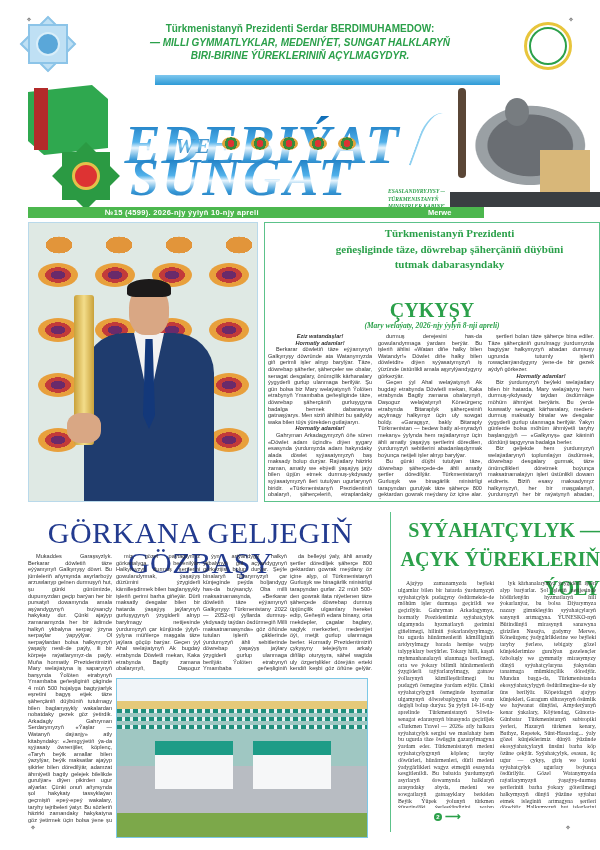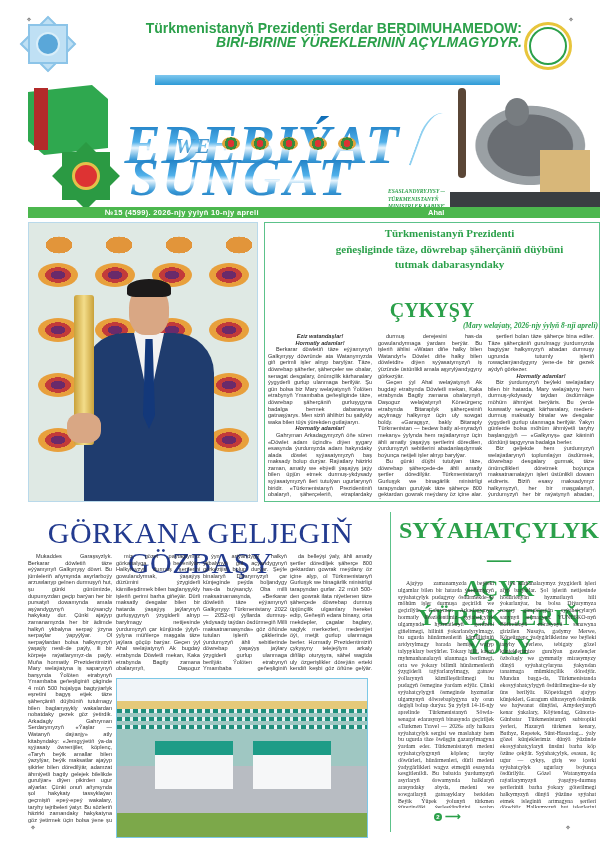--- a/index.html
+++ b/index.html
@@ -1,21 +1,21 @@
 <!DOCTYPE html>
 <html><head>
 <meta charset="utf-8">
 <style>
   * { box-sizing: border-box; margin: 0; padding: 0; }
   body { width: 600px; height: 850px; background: #fff; font-family: "Liberation Sans", sans-serif; position: relative; overflow: hidden; color: #222; }
   .abs { position: absolute; }
   .reg { position: absolute; width: 8px; height: 8px; font-size: 8px; line-height: 8px; color: #444; text-align: center; }
 
   
-  .motto { left: 78px; top: 22px; width: 444px; text-align: right; color: #2ba04a; font-family: "Liberation Sans", sans-serif; font-size: 14px; line-height: 13.5px; font-weight: bold; }
+  .motto { left: 78px; top: 22px; width: 444px; text-align: center; color: #2ba04a; font-family: "Liberation Sans", sans-serif; font-size: 10px; line-height: 13.5px; font-weight: bold; }
   .motto .l1 { font-weight: bold; }
   .motto .l2, .motto .l3 { font-style: italic; }
 
   
   .emblem-left { left: 28px; top: 24px; width: 40px; height: 40px; background: #bfe0f4; transform: rotate(45deg); border: 2px solid #8cc4e8; }
   .emblem-left-inner { left: 28px; top: 24px; width: 40px; height: 40px; background: #bfe0f4; border: 2px solid #8cc4e8; }
   .emblem-left-core { left: 36px; top: 32px; width: 24px; height: 24px; border-radius: 50%; background: #5aa7d9; border: 2px solid #d9eef9; }
 
   .emblem-right { left: 524px; top: 22px; width: 48px; height: 48px; border-radius: 50%; border: 3px solid #e8c53c; background: #fff; }
   .emblem-right-ring { left: 529px; top: 27px; width: 38px; height: 38px; border-radius: 50%; border: 2px solid #2ba04a; }
@@ -43,21 +43,21 @@
   .founder { left: 388px; top: 188px; color: #2ba04a; font-family: "Liberation Serif", serif; font-style: italic; font-size: 5.5px; line-height: 7.5px; font-weight: bold; }
 
   
   .statue { left: 445px; top: 95px; width: 155px; height: 112px; background: radial-gradient(ellipse at 55% 45%, #6a6e73 0 35%, #9aa0a4 36% 45%, #fff 46%); }
   .statue-head { left: 505px; top: 98px; width: 24px; height: 28px; border-radius: 50%; background: #777c80; }
   .statue-table { left: 540px; top: 150px; width: 50px; height: 45px; background: #d8b779; }
   .statue-base { left: 450px; top: 192px; width: 150px; height: 15px; background: #3a3e42; }
   .dutar { left: 458px; top: 88px; width: 8px; height: 90px; background: #5a4636; border-radius: 4px; }
 
   
-  .info-bar { left: 28px; top: 207px; width: 572px; height: 11px; background: #4cb74e; color: #fff; font-size: 7.5px; line-height: 11px; font-weight: bold; }
+  .info-bar { left: 28px; top: 207px; width: 456px; height: 11px; background: #4cb74e; color: #fff; font-size: 7.5px; line-height: 11px; font-weight: bold; }
   .info-bar .issue { position: absolute; left: 77px; letter-spacing: 0.3px; }
   .info-bar .day { position: absolute; left: 400px; }
 
   
   .photo-president { left: 28px; top: 222px; width: 230px; height: 280px; border: 1px solid #b9d9ea;
     background:
       radial-gradient(ellipse 22px 14px at 30px 22px, #e2953a 0 60%, transparent 61%),
       radial-gradient(ellipse 22px 14px at 90px 22px, #e2953a 0 60%, transparent 61%),
       radial-gradient(ellipse 22px 14px at 150px 22px, #e2953a 0 60%, transparent 61%),
       radial-gradient(ellipse 22px 14px at 210px 22px, #e2953a 0 60%, transparent 61%),
@@ -69,30 +69,30 @@
   .pres-suit { position: absolute; left: 55px; top: 110px; width: 130px; height: 175px; background: #1f3c6e; border-radius: 40px 40px 0 0; }
   .pres-shirt { position: absolute; left: 105px; top: 110px; width: 30px; height: 70px; background: #f2f2f2; clip-path: polygon(0 0, 100% 0, 50% 100%); }
   .pres-tie { position: absolute; left: 114px; top: 116px; width: 12px; height: 90px; background: #13387a; clip-path: polygon(20% 0, 80% 0, 100% 85%, 50% 100%, 0 85%); }
   .trophy { position: absolute; left: 45px; top: 72px; width: 20px; height: 150px; background: linear-gradient(90deg, #c9a13a, #f3dd8a, #c9a13a); border-radius: 3px; }
   .hand { position: absolute; left: 38px; top: 190px; width: 34px; height: 30px; border-radius: 40%; background: #d9a784; }
 
   
   .lead-box { left: 264px; top: 222px; width: 336px; height: 280px; border: 1px solid #5cc28a; }
   .lead-head { left: 266px; top: 226px; width: 367px; text-align: center; color: #2ba04a; font-family: "Liberation Serif", serif; font-weight: bold; font-size: 11px; line-height: 15.5px; }
   .lead-cykysy { left: 266px; top: 300px; width: 332px; text-align: center; color: #2ba04a; font-family: "Liberation Serif", serif; font-weight: bold; font-size: 20px; line-height: 20px; }
-  .lead-date { left: 266px; top: 321px; width: 332px; text-align: right; color: #2ba04a; font-family: "Liberation Serif", serif; font-style: italic; font-weight: bold; font-size: 7.5px; }
+  .lead-date { left: 266px; top: 321px; width: 332px; text-align: center; color: #2ba04a; font-family: "Liberation Serif", serif; font-style: italic; font-weight: bold; font-size: 7.5px; }
 
   .col { position: absolute; font-size: 5.6px; line-height: 6.6px; color: #333; text-align: justify; overflow: hidden; hyphens: auto; }
   .col .sub { text-align: center; font-weight: bold; font-style: italic; }
   .col p { text-indent: 8px; }
   .serif { font-family: "Liberation Serif", serif; font-size: 5.8px; line-height: 6.8px; }
 
   
   .h-gorkana { left: 28px; top: 518px; width: 345px; text-align: center; color: #233b8f; font-family: "Liberation Serif", serif; font-size: 30px; line-height: 30px; letter-spacing: 0.5px; }
-  .h-syyahat { left: 398px; top: 516px; width: 202px; text-align: center; color: #2ba04a; font-family: "Liberation Serif", serif; font-weight: bold; font-size: 24px; line-height: 29px; }
+  .h-syyahat { left: 398px; top: 516px; width: 202px; text-align: right; color: #2ba04a; font-family: "Liberation Serif", serif; font-weight: bold; font-size: 20px; line-height: 29px; }
   .vdivider { left: 390px; top: 512px; width: 1px; height: 320px; background: #5cc28a; }
 
   
   .photo-city { left: 116px; top: 678px; width: 252px; height: 160px; border: 1px solid #7cc8e6; overflow: hidden;
     background: linear-gradient(#f0f4f8 0 14%, #e5c979 14% 20%, #9fc7c2 20% 55%, #b8bcc2 55% 85%, #7ca84a 85%); }
   .bld { position: absolute; top: 62px; width: 78px; height: 48px; background: #f6f7f8; border-top: 14px solid #1d9c87; }
   .roofrow { position: absolute; left: 0; width: 100%; height: 4px; background: repeating-linear-gradient(90deg, #1e8e7c 0 5px, #eef2f4 5px 8px); }
 
   .arrow { left: 434px; top: 810px; color: #2ba04a; font-size: 11px; font-weight: bold; }
   .arrow-circle { display: inline-block; width: 8px; height: 8px; border-radius: 50%; background: #2ba04a; color: #fff; font-size: 6px; line-height: 8px; text-align: center; vertical-align: middle; }
@@ -105,20 +105,21 @@
 <div class="reg" style="left:29px;top:824px;">⌖</div>
 <div class="reg" style="left:564px;top:824px;">⌖</div>
 
 <header>
   <div class="abs emblem-left"></div>
   <div class="abs emblem-left-inner"></div>
   <div class="abs emblem-left-core"></div>
 
   <div class="abs motto">
     <div class="l1">Türkmenistanyň Prezidenti Serdar BERDIMUHAMEDOW:</div>
+    <div class="l2">— MILLI GYMMATLYKLAR, MEDENIÝET, SUNGAT HALKLARYŇ</div>
     <div class="l3">BIRI-BIRINE ÝÜREKLERINIŇ AÇYLMAGYDYR.</div>
   </div>
 
   <div class="abs emblem-right"></div>
   <div class="abs emblem-right-ring"></div>
 
   <div class="abs blue-bar"></div>
 
   <div class="abs flag"></div>
   <div class="abs flag-stripe"></div>
@@ -144,21 +145,21 @@
   </div>
 
   <div class="abs statue"></div>
   <div class="abs dutar"></div>
   <div class="abs statue-head"></div>
   <div class="abs statue-table"></div>
   <div class="abs statue-base"></div>
 
   <div class="abs info-bar">
     <span class="issue">№15  (4599).  2026-njy  ýylyň  10-njy  apreli</span>
-    <span class="day">Ahal</span>
+    <span class="day">Merwe</span>
   </div>
 </header>
 
 <div class="abs photo-president">
   <div class="carpet-row" style="top:40px;">
       <div class="gol"></div>
       <div class="gol"></div>
       <div class="gol"></div>
       <div class="gol"></div>
     </div>

